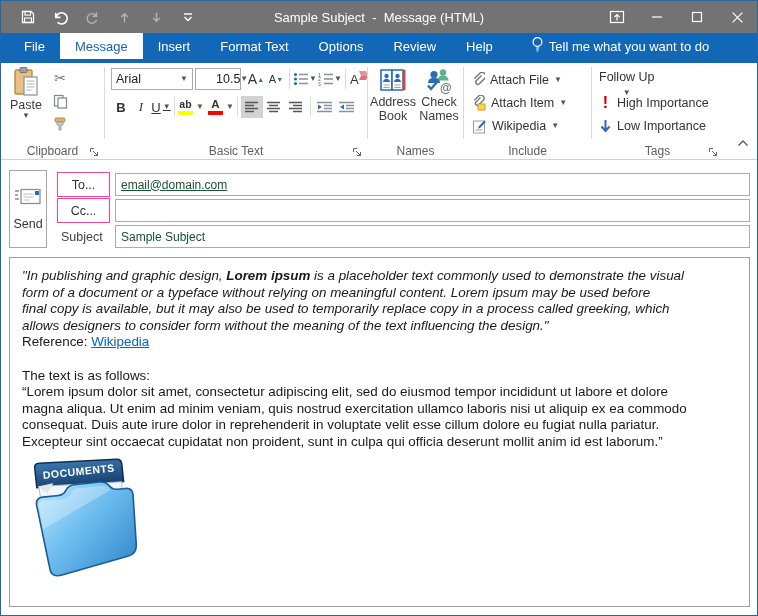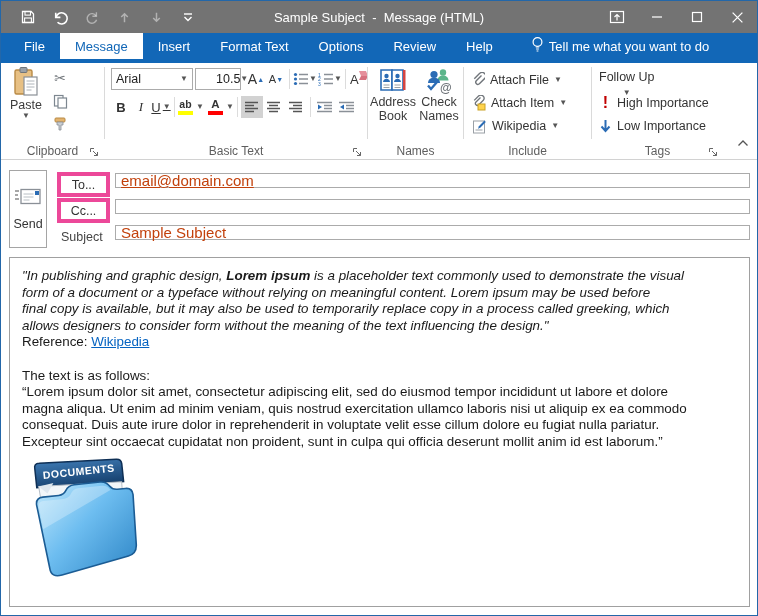--- a/index.html
+++ b/index.html
@@ -35,23 +35,23 @@
   .combo { display:flex; align-items:center; justify-content:space-between; border:1px solid #ababab; background:#fff; height:22px; font-size:12.5px; color:#222; padding:0 4px; }
   .tbtn { display:flex; align-items:center; justify-content:center; height:22px; min-width:20px; color:#333; }
   .pressed { background:#d2d2d2; }
   .vline { width:1px; height:20px; background:#dcdcdc; margin:0 3px; }
   .fmt-stack { display:flex; flex-direction:column; align-items:center; line-height:1; }
   .fmt-stack .bar { width:15px; height:4px; margin-top:1px; }
 
   
   .formarea { position:relative; height:96px; background:#fff; }
   .send-btn { position:absolute; left:8px; top:10px; width:38px; height:78px; border:1px solid #a5a5a5; background:#fff; display:flex; flex-direction:column; align-items:center; justify-content:center; gap:10px; font-size:12.5px; color:#333; }
-  .field-btn { position:absolute; left:56px; width:53px; height:25px; border:4px solid #ec4899; background:#fff; font-size:12.5px; color:#333; display:flex; align-items:center; justify-content:center; }
+  .field-btn { position:absolute; left:56px; width:53px; height:25px; border:1px solid #ec4899; background:#fff; font-size:12.5px; color:#333; display:flex; align-items:center; justify-content:center; }
   .subject-lbl { position:absolute; left:60px; top:70px; font-size:12.5px; color:#444; }
-  .field-input { position:absolute; left:114px; right:7px; height:15px; border:1px solid #ababab; font-size:15px; color:#c2410c; display:flex; align-items:center; padding-left:5px; background:#fff; }
+  .field-input { position:absolute; left:114px; right:7px; height:23px; border:1px solid #ababab; font-size:12px; color:#14532d; display:flex; align-items:center; padding-left:5px; background:#fff; }
   .field-input.u { text-decoration:underline; }
 
   
   .mailbody { position:absolute; left:8px; right:7px; top:256px; height:350px; border:1px solid #a0a0a0; background:#fff; padding:10px 12px; font-size:13.4px; line-height:16.6px; color:#1a1a1a; overflow:hidden; }
   .body-link { color:#0563c1; text-decoration:underline; }
   .para2 { margin-top:16.6px; }
   .folder-wrap { margin-top:5px; margin-left:4px; }
   svg text { font-family:"Liberation Sans","DejaVu Sans",sans-serif; }
 </style>
 </head>

